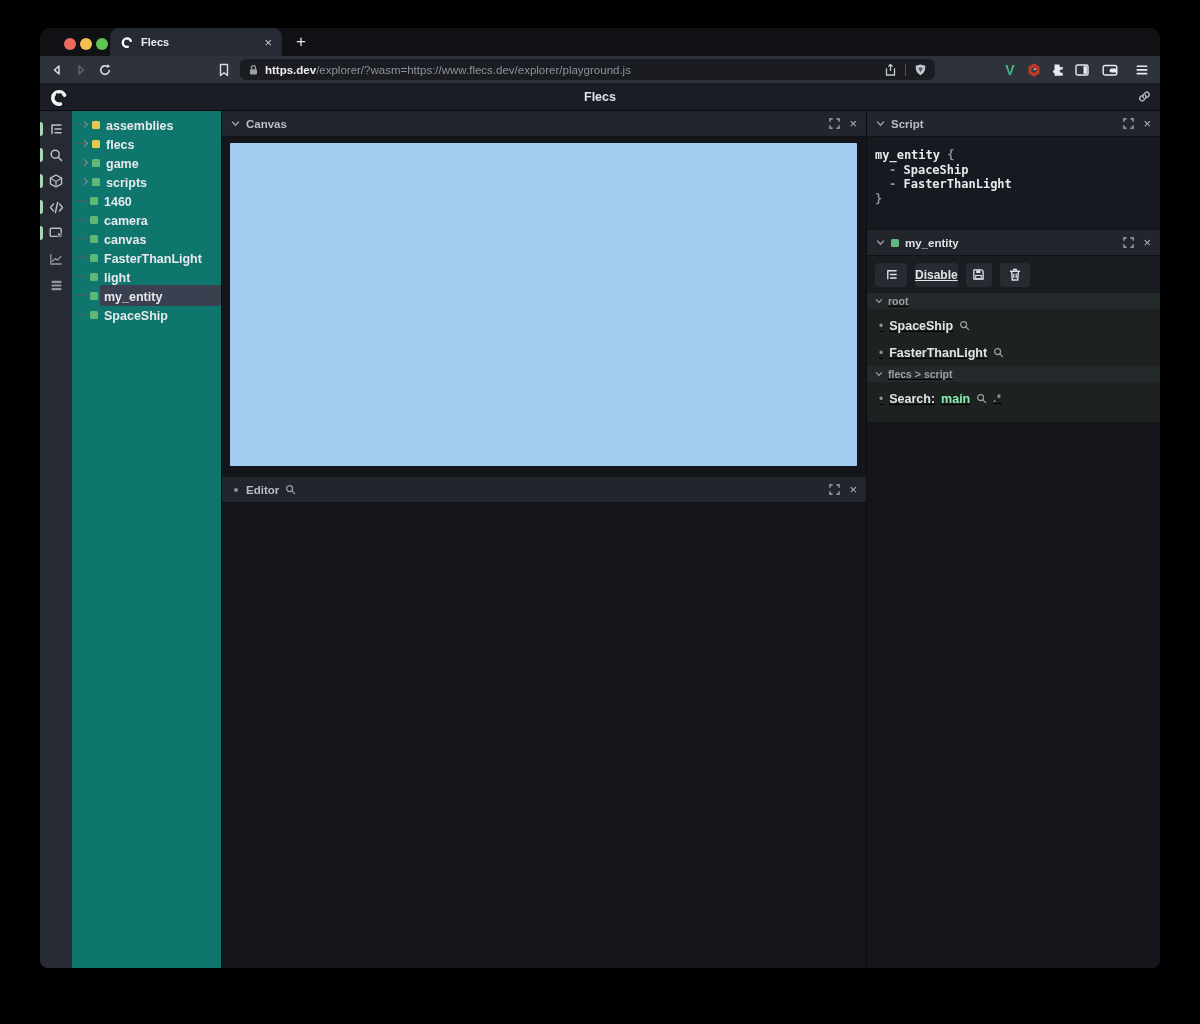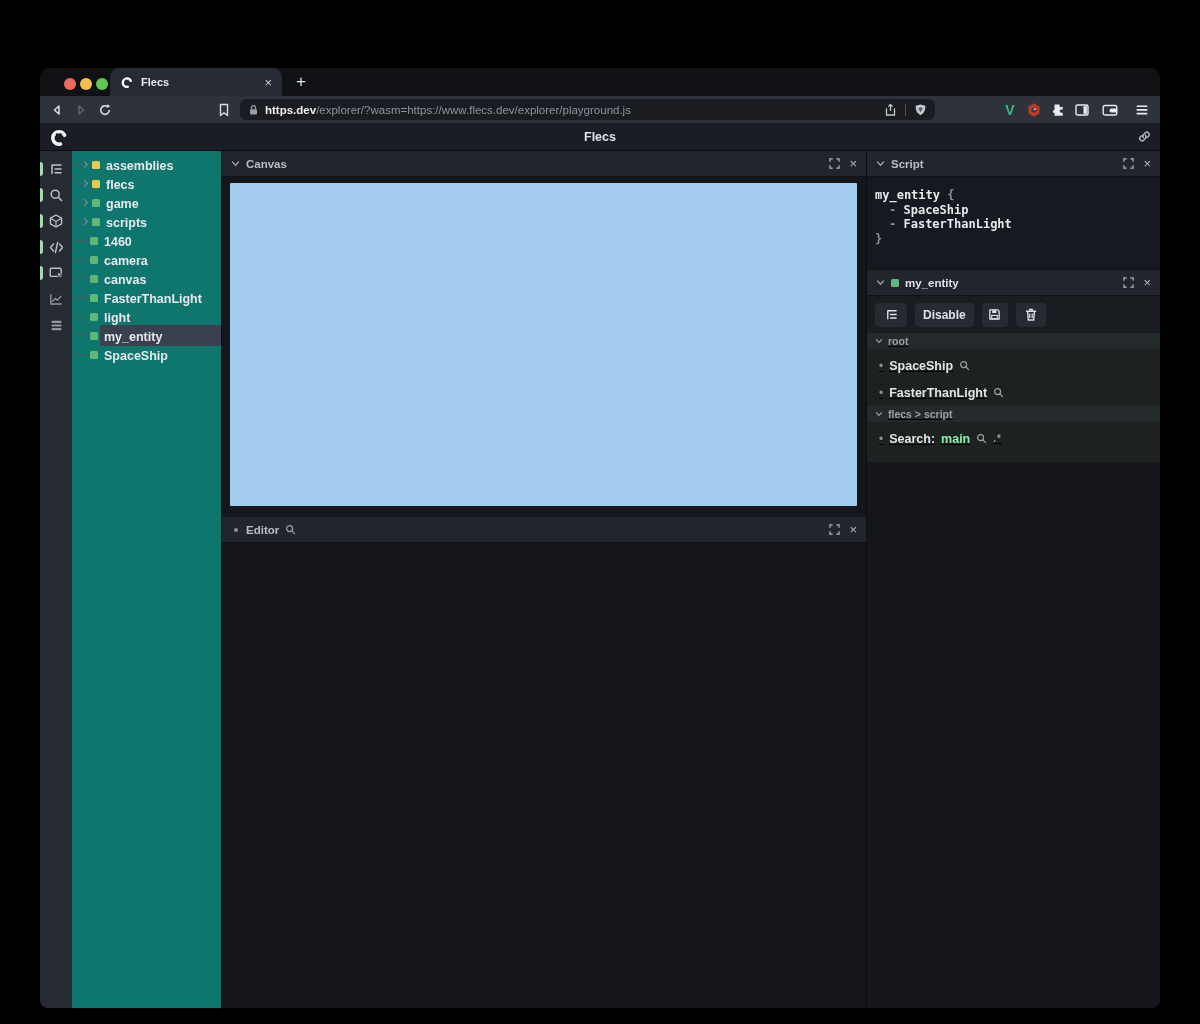--- a/index.html
+++ b/index.html
@@ -1,21 +1,21 @@
 <!DOCTYPE html>
 <html><head>
 <meta charset="utf-8">
 <style>
   * { box-sizing: border-box; margin: 0; padding: 0; }
   html,body { width:1200px; height:1024px; background:#000; font-family:"Liberation Sans", sans-serif; overflow:hidden; }
   svg { display:block; }
 
   .window { position:absolute; left:40px; top:28px; width:1120px; height:940px;
             border-radius:10px 10px 8px 8px; overflow:hidden; background:#14161b;
-            display:flex; flex-direction:column;margin-top:40px; }
+            display:flex; flex-direction:column; }
 
   
   .tabbar { height:28px; background:#0f1115; position:relative; flex:none; }
   .light { position:absolute; top:10px; width:12px; height:12px; border-radius:50%; }
   .tab { position:absolute; left:70px; top:0; width:172px; height:28px; background:#262a33;
          border-radius:9px 9px 0 0; display:flex; align-items:center; padding:0 10px; gap:7px; }
   .tab-title { color:#e9ebee; font-size:11px; font-weight:700; flex:1; }
   .tab-close { color:#c7cbd1; font-size:13px; cursor:default; }
   .newtab { position:absolute; left:250px; top:3px; color:#e3e6ea; font-size:17px; font-weight:400;
             width:22px; height:22px; display:flex; align-items:center; justify-content:center; }
@@ -72,21 +72,21 @@
   .codeline { font-family:"DejaVu Sans Mono", monospace; font-size:12px; font-weight:700; line-height:14.5px; white-space:pre; }
   .cw { color:#e7e9ec; }
   .cg { color:#8d929b; }
 
   .inspanel { margin-top:3px; flex:none; display:flex; flex-direction:column; }
   .greensq { width:8px; height:8px; border-radius:1.5px; flex:none; }
   .instoolbar { height:37px; background:#191d22; display:flex; align-items:center; padding:0 8px; gap:8px; flex:none; }
   .btn { background:#262a31; border:none; border-radius:4px; height:24px; display:flex; align-items:center;
          justify-content:center; color:#dfe2e6; cursor:default; }
   .btn.iconbtn { width:32px; }
-  .btn.textbtn { padding:0 8px; font-size:12px; font-weight:700; font-family:"Liberation Sans", sans-serif; }
+  .btn.textbtn { padding:0 0; font-size:12px; font-weight:700; font-family:"Liberation Sans", sans-serif;text-decoration:underline; }
   .inscontent { background:#1d2220; padding-bottom:10px;text-decoration:underline; }
   .secbar { height:16px; background:#24292b; display:flex; align-items:center; padding:0 8px; gap:5px; margin-bottom:3px; }
   .sectitle { color:#99a0a5; font-size:10.5px; font-weight:600; }
   .comprow { height:27px; display:flex; align-items:center; padding-left:12px; gap:6px; }
   .bullet { color:#8b9196; font-size:12px; }
   .compname { color:#e2e5e8; font-size:12.5px; font-weight:600; }
   .compvalue { font-size:12.5px; font-weight:600; }
   .suffix { color:#9aa0a6; font-size:10px; font-weight:700; letter-spacing:1px; }
   .rightrest { flex:1; background:#14161b; }
 </style>

